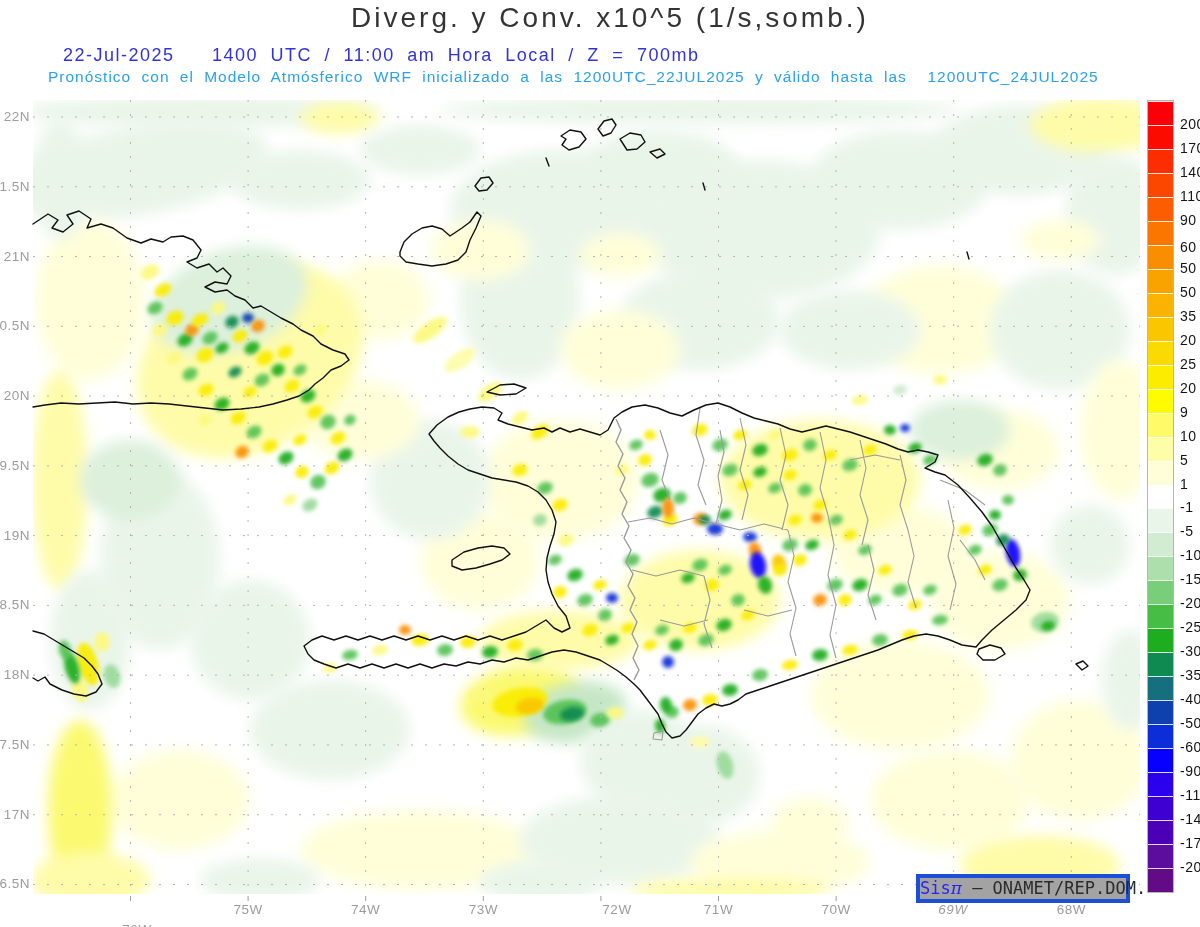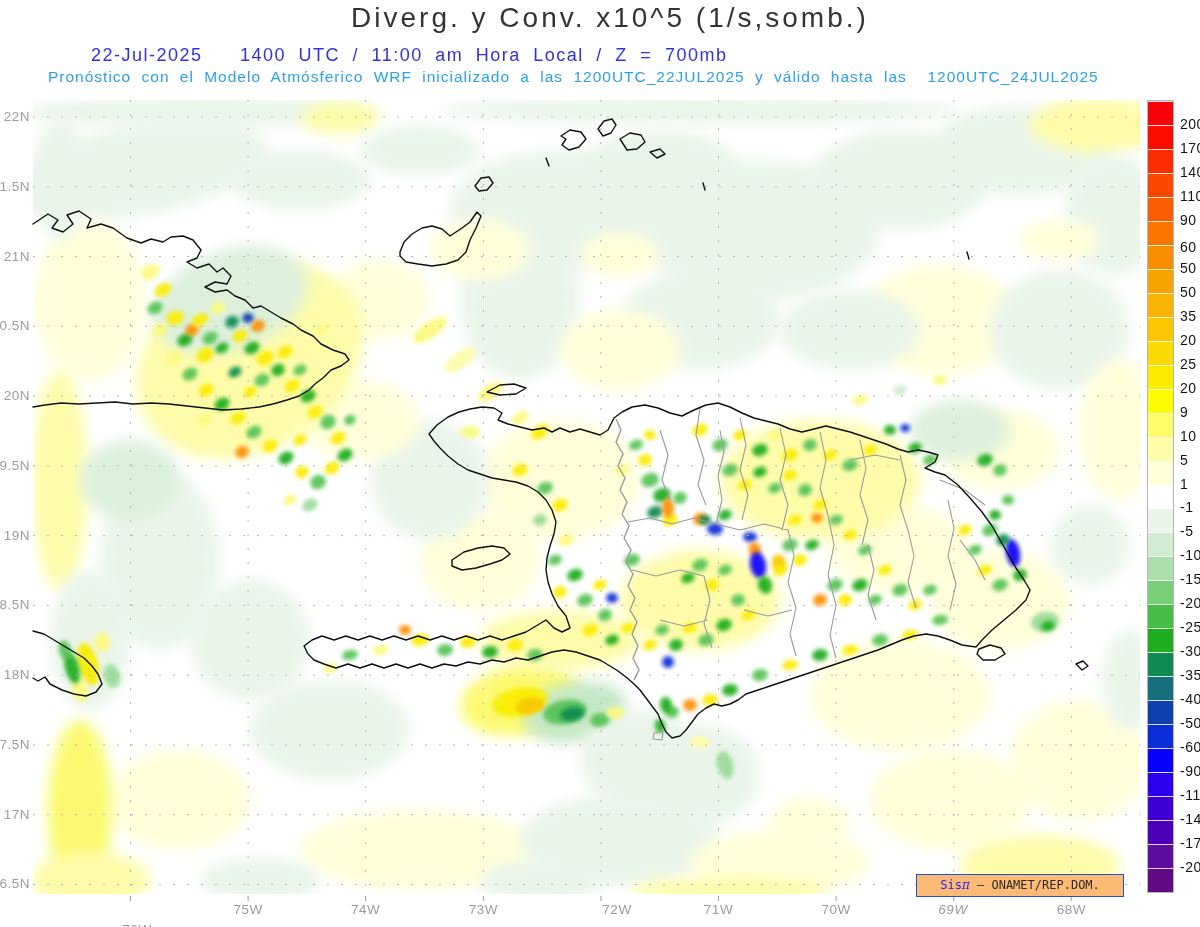--- a/index.html
+++ b/index.html
@@ -2,35 +2,35 @@
 <html><head>
 <meta charset="utf-8">
 <style>
   html,body{margin:0;padding:0;background:#fff;}
   #stage{position:relative;width:1200px;height:927px;background:#fff;overflow:hidden;
          font-family:"Liberation Sans",sans-serif;}
   #map-svg{position:absolute;left:0;top:0;}
   #title{position:absolute;left:0;top:2px;width:1220px;text-align:center;
          font-size:28px;letter-spacing:3px;color:#343434;white-space:pre;}
   #subtitle1{position:absolute;left:63px;top:45px;font-size:18px;letter-spacing:1.5px;
-         word-spacing:6px;color:#3232DC;white-space:pre;margin-left:28px;}
+         word-spacing:6px;color:#3232DC;white-space:pre;}
   #subtitle2{position:absolute;left:48px;top:68px;font-size:15.5px;letter-spacing:1px;
          word-spacing:5px;color:#29A1EF;white-space:pre;}
   .lat-label{position:absolute;left:-2px;width:32px;text-align:right;font-size:13.5px;
          color:#9C9C9C;letter-spacing:.5px;height:16px;line-height:16px;}
   .lon-label{position:absolute;width:60px;margin-left:-30px;text-align:center;top:902px;
          font-size:13.5px;color:#9C9C9C;letter-spacing:.5px;}
   #colorbar{position:absolute;left:1147px;top:100px;width:25px;height:791px;
          border:1px solid #b5b5b5;display:flex;flex-direction:column;background:#fff;}
   .cbar-seg{flex:1 1 auto;box-shadow:inset 0 1px 0 rgba(255,255,255,.85);}
   .cbar-label{position:absolute;left:1180px;font-size:14px;color:#141414;height:16px;
          line-height:16px;letter-spacing:.5px;}
   #attribution{position:absolute;left:916px;top:874px;width:206px;height:21px;
-         background:#fdba74;border:1px solid #1d4ed8;font-family:"DejaVu Sans Mono",monospace;
-         font-size:12px;line-height:21px;text-align:center;white-space:pre;}
+         background:#a3a3a3;border:4px solid #1d4ed8;font-family:"DejaVu Sans Mono",monospace;
+         font-size:17px;line-height:21px;text-align:center;white-space:pre;}
   #attribution .brand{color:#2626F0;}
   #attribution .pi{color:#2626F0;font-style:italic;font-family:"DejaVu Serif",serif;}
   #attribution .rest{color:#2b2b2b;}
 </style>
 </head>
 <body>
 
 <div id="stage">
 
   <div id="title" style="color: rgb(52, 52, 52);">Diverg. y Conv. x10^5 (1/s,somb.)</div>

